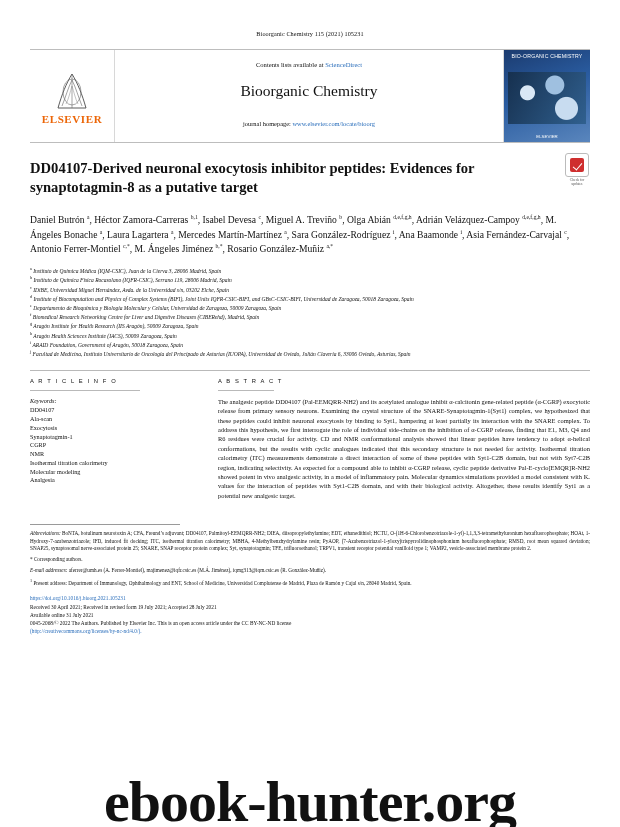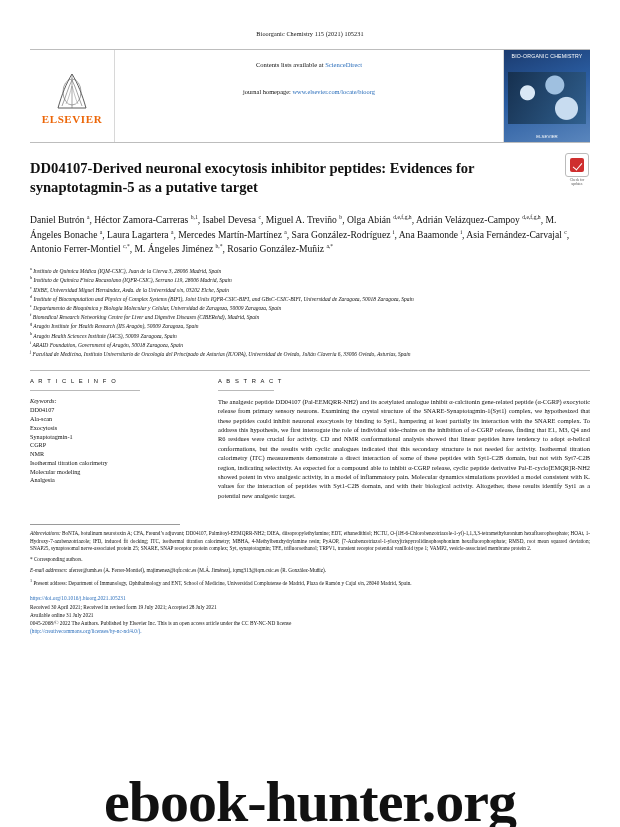--- a/index.html
+++ b/index.html
@@ -214,40 +214,41 @@
           <line x1="20" y1="6" x2="20" y2="40" stroke="#6a6a6a" stroke-width="0.6"></line>
         </svg>
         <div class="elsevier-word">ELSEVIER</div>
       </div>
     </div>
 
     <div class="mast-center">
       <div class="contents">
         <span>Contents lists available at </span><a href="#">ScienceDirect</a>
       </div>
+      <div class="jtitle">Bioorganic Chemistry</div>
       <div class="homepage">
         <span>journal homepage: </span><a href="#">www.elsevier.com/locate/bioorg</a>
       </div>
     </div>
 
     <div class="mast-right">
       <div class="cover">
         <div class="cv-top">BIO-ORGANIC CHEMISTRY</div>
         <div class="cv-img"></div>
         <div class="cv-bot">ELSEVIER</div>
       </div>
     </div>
   </div>
 
   <div class="titlewrap">
     <div class="crossmark">
       <div class="cm-box"></div>
       <div class="cm-label">Check for updates</div>
     </div>
-    <h1 class="art-title">DD04107-Derived neuronal exocytosis inhibitor peptides: Evidences for synaptotagmin-5 as a putative target</h1>
+    <h1 class="art-title">DD04107-Derived neuronal exocytosis inhibitor peptides: Evidences for synaptotagmin-8 as a putative target</h1>
   </div>
 
   <div class="authors" id="authors">Daniel Butrón <sup>a</sup>, Héctor Zamora-Carreras <sup>b,1</sup>, Isabel Devesa <sup>c</sup>, Miguel A. Treviño <sup>b</sup>, Olga Abián <sup>d,e,f,g,h</sup>, Adrián Velázquez-Campoy <sup>d,e,f,g,h</sup>, M. Ángeles Bonache <sup>a</sup>, Laura Lagartera <sup>a</sup>, Mercedes Martín-Martínez <sup>a</sup>, Sara González-Rodríguez <sup>i</sup>, Ana Baamonde <sup>i</sup>, Asia Fernández-Carvajal <sup>c</sup>, Antonio Ferrer-Montiel <sup>c,*</sup>, M. Ángeles Jiménez <sup>b,*</sup>, Rosario González-Muñiz <sup>a,*</sup></div>
 
   <div class="affils" id="affils">
       <div><sup>a</sup> Instituto de Química Médica (IQM-CSIC), Juan de la Cierva 3, 28006 Madrid, Spain</div>
       <div><sup>b</sup> Instituto de Química Física Rocasolano (IQFR-CSIC), Serrano 119, 28006 Madrid, Spain</div>
       <div><sup>c</sup> IDiBE, Universidad Miguel Hernández, Avda. de la Universidad s/n, 03202 Elche, Spain</div>
       <div><sup>d</sup> Institute of Biocomputation and Physics of Complex Systems (BIFI), Joint Units IQFR-CSIC-BIFI, and GBsC-CSIC-BIFI, Universidad de Zaragoza, 50018 Zaragoza, Spain</div>
       <div><sup>e</sup> Departamento de Bioquímica y Biología Molecular y Celular, Universidad de Zaragoza, 50009 Zaragoza, Spain</div>

